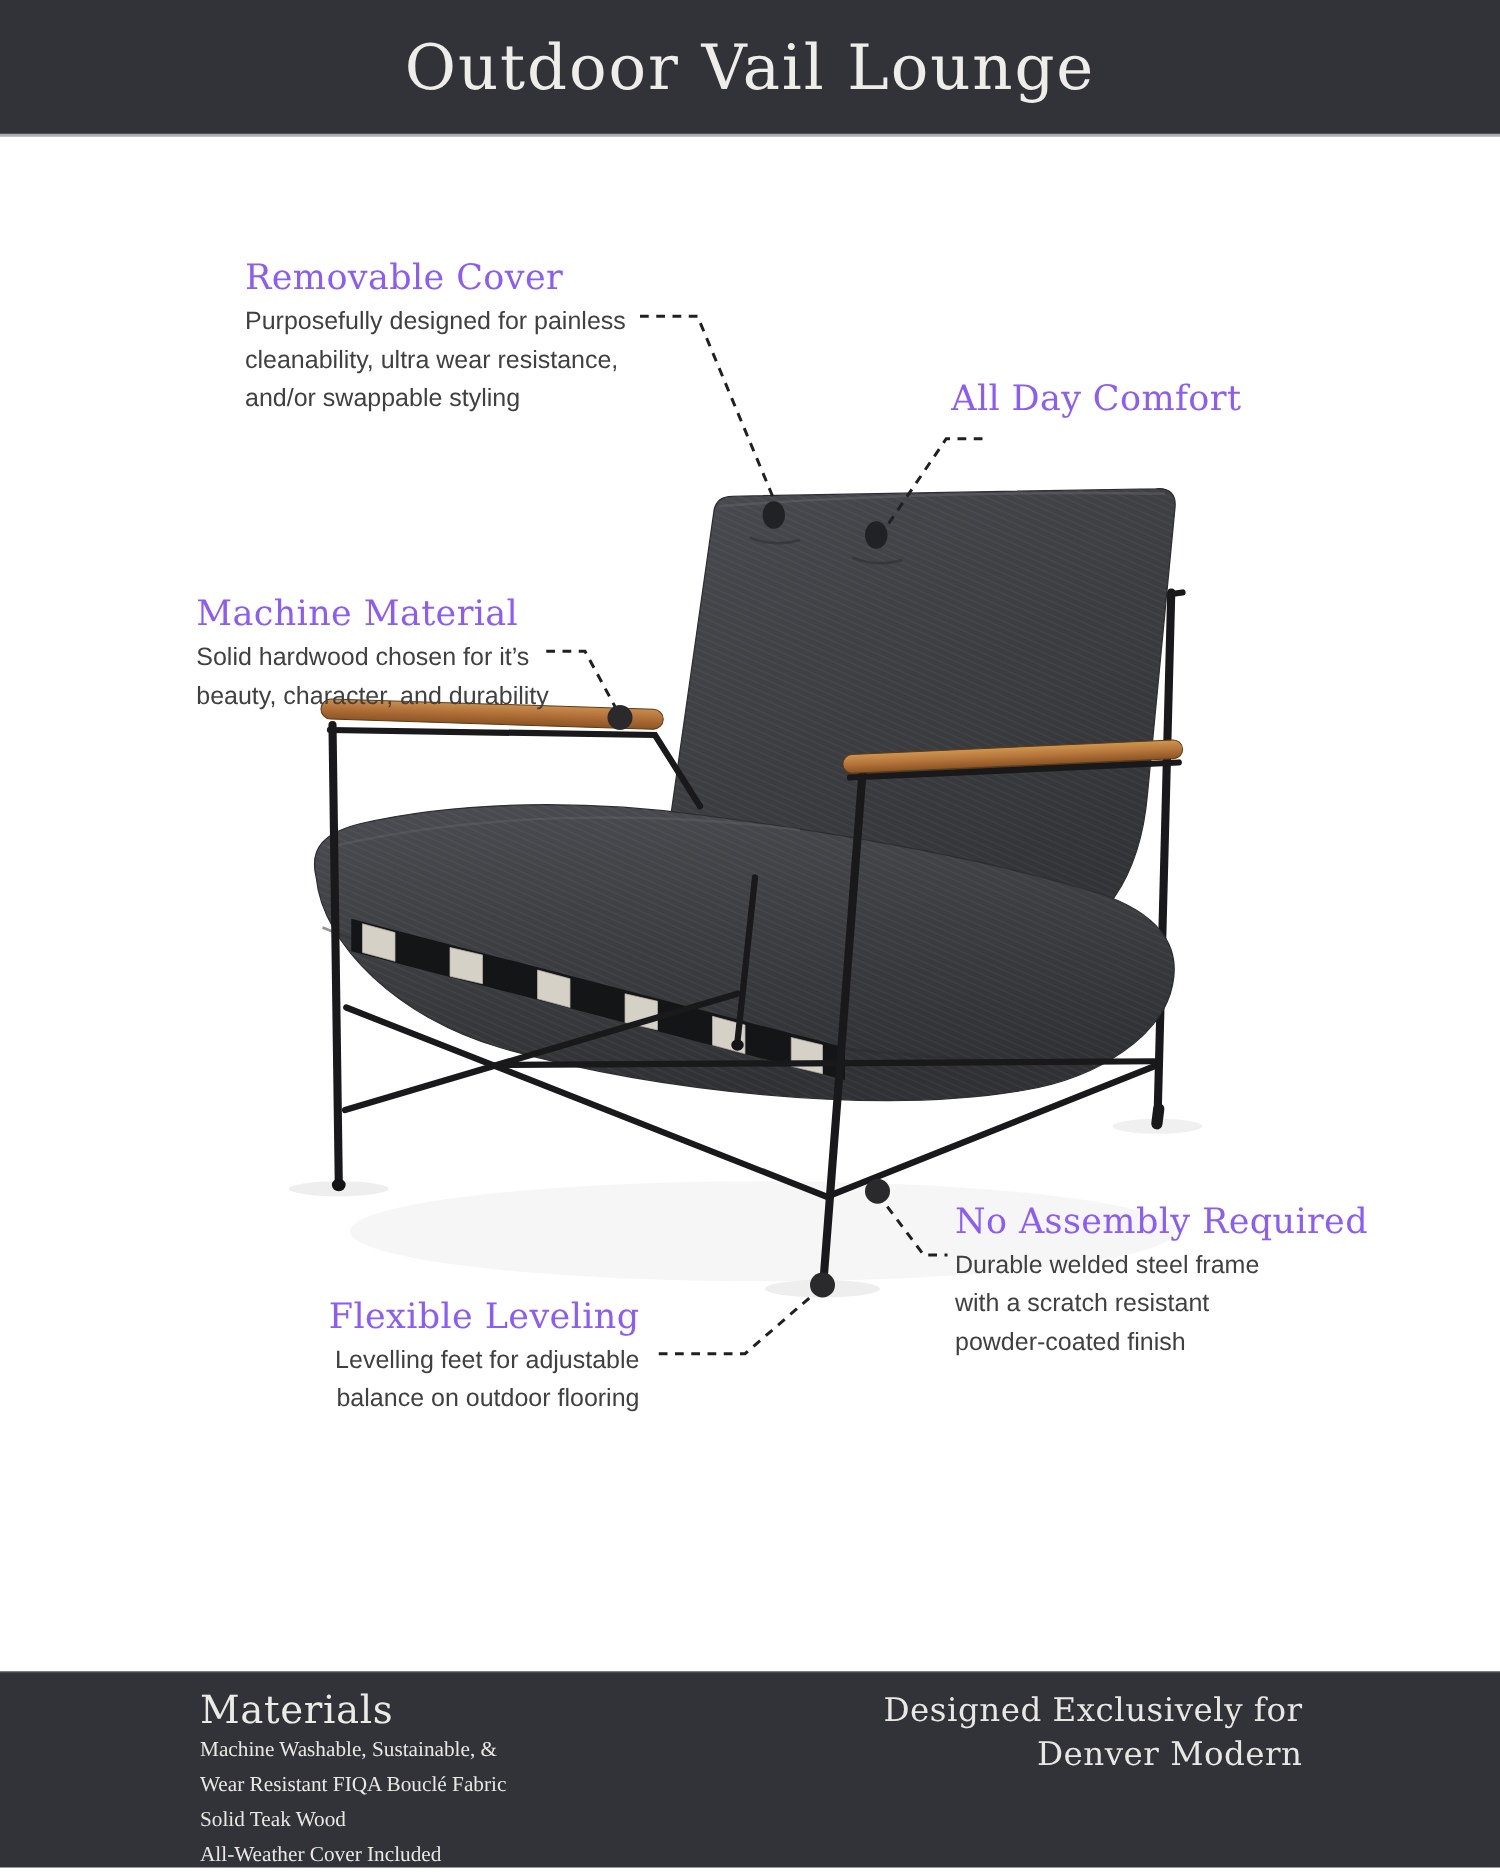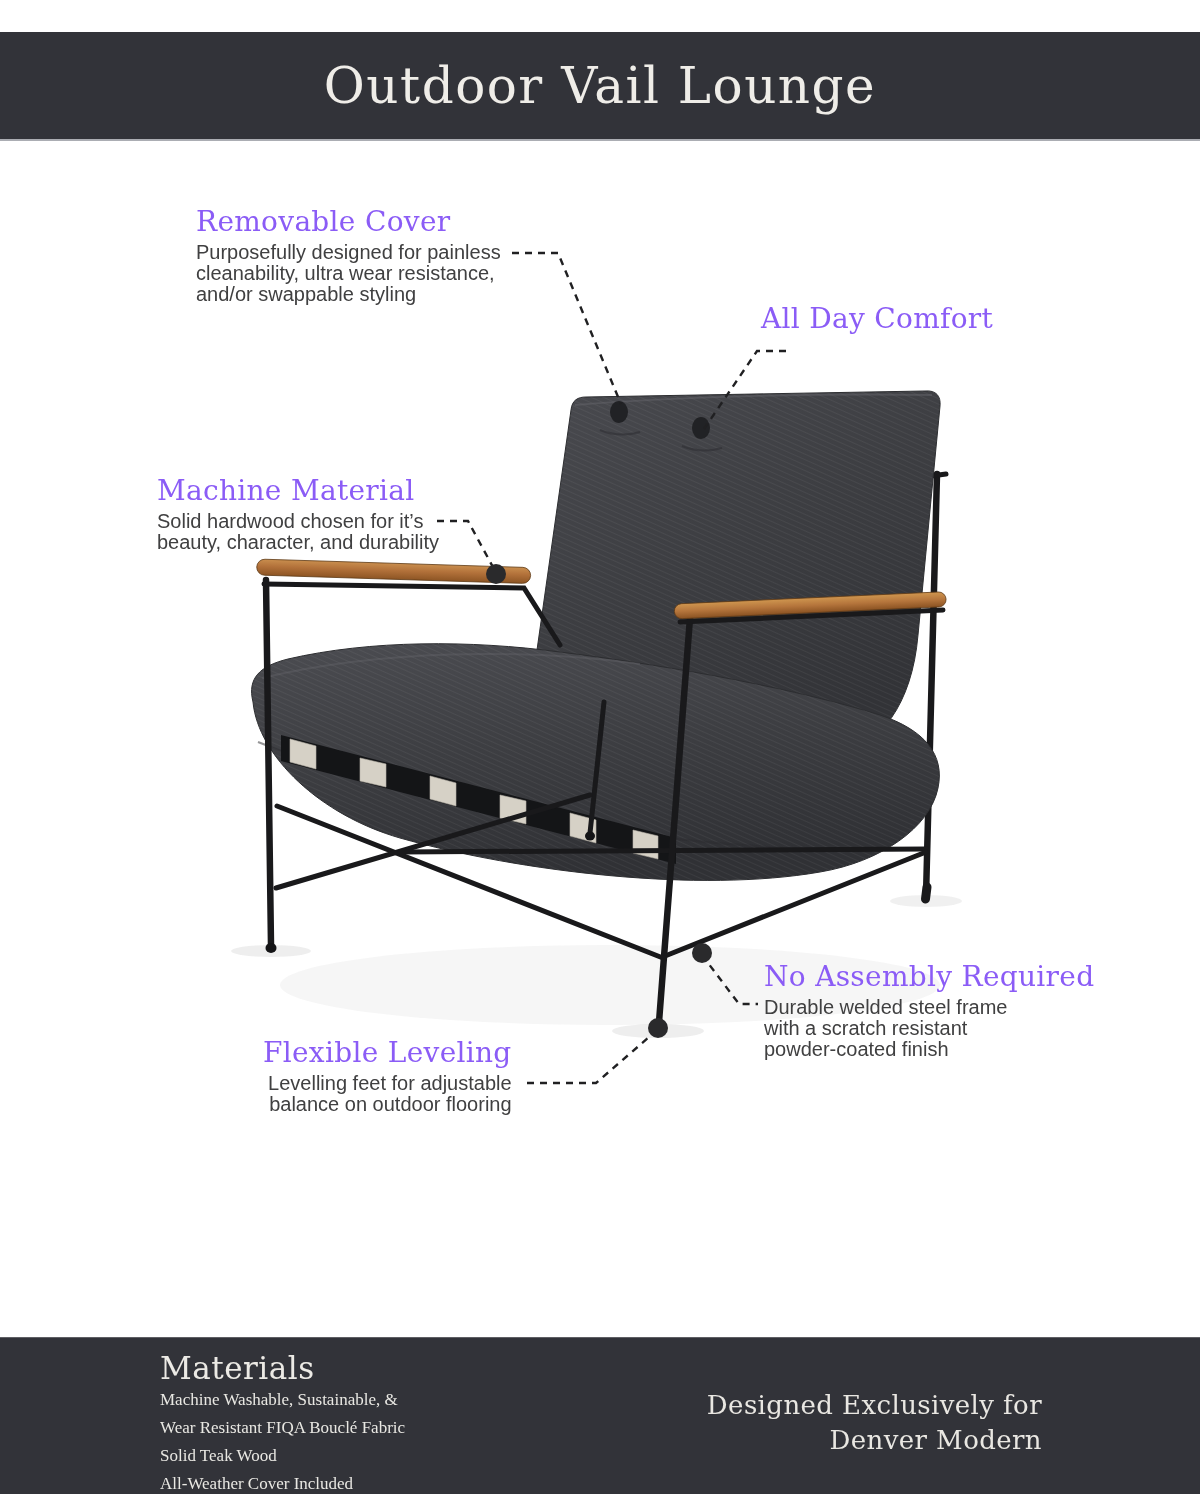--- a/index.html
+++ b/index.html
@@ -1,35 +1,35 @@
 <!DOCTYPE html>
 <html><head>
 <meta charset="utf-8">
 <style>
   html,body{margin:0;padding:0;background:#ffffff;}
   .page{position:relative;width:1200px;height:1500px;background:#ffffff;overflow:hidden;
         font-family:"Liberation Sans", sans-serif;}
   
   .topbar{position:absolute;left:0;top:0;width:1200px;height:107px;background:#323339;
-          border-bottom:2px solid #abadb3;display:flex;align-items:center;justify-content:center;margin-top:32px;}
+          border-bottom:2px solid #abadb3;display:flex;align-items:center;justify-content:center;}
   .topbar .title{font-family:"DejaVu Serif", serif;font-weight:400;font-size:50px;
                  color:#efede8;letter-spacing:1.5px;}
   .botbar{position:absolute;left:0;top:1337px;width:1200px;height:156px;background:#323339;
           border-top:1px solid rgba(255,255,255,.22);}
   .mat-title{position:absolute;left:160px;top:1350px;font-family:"DejaVu Serif", serif;
              font-size:31px;color:#eceae5;letter-spacing:.5px;}
   .mat-list{position:absolute;left:160px;top:1386px;font-size:17px;line-height:28px;color:#e9e8e3;font-family:Liberation Serif, serif;}
-  .designed{position:absolute;right:158px;top:1388px;text-align:right;
+  .designed{position:absolute;right:158px;top:1352px;text-align:right;
             font-family:"DejaVu Serif", serif;font-size:26px;line-height:35px;color:#e9e7e2;
             white-space:pre-line;letter-spacing:.4px;}
   
   .callout{position:absolute;}
   .co-title{font-family:"DejaVu Serif", serif;font-size:28px;line-height:32px;color:#8b5cf6;
             letter-spacing:.3px;}
-  .co-body{margin-top:4px;font-size:20px;line-height:21px;color:#404041;white-space:pre-line;}
+  .co-body{margin-top:4px;font-size:20px;line-height:31px;color:#404041;white-space:pre-line;}
   #co-removable{left:196px;top:206px;}
   #co-comfort{left:761px;top:303px;}
   #co-material{left:157px;top:475px;}
   #co-assembly{left:764px;top:961px;}
   #co-leveling{left:263px;top:1037px;text-align:right;}
   
   .chair-svg{position:absolute;left:0;top:0;width:1200px;height:1500px;}
 </style>
 </head>
 <body>

